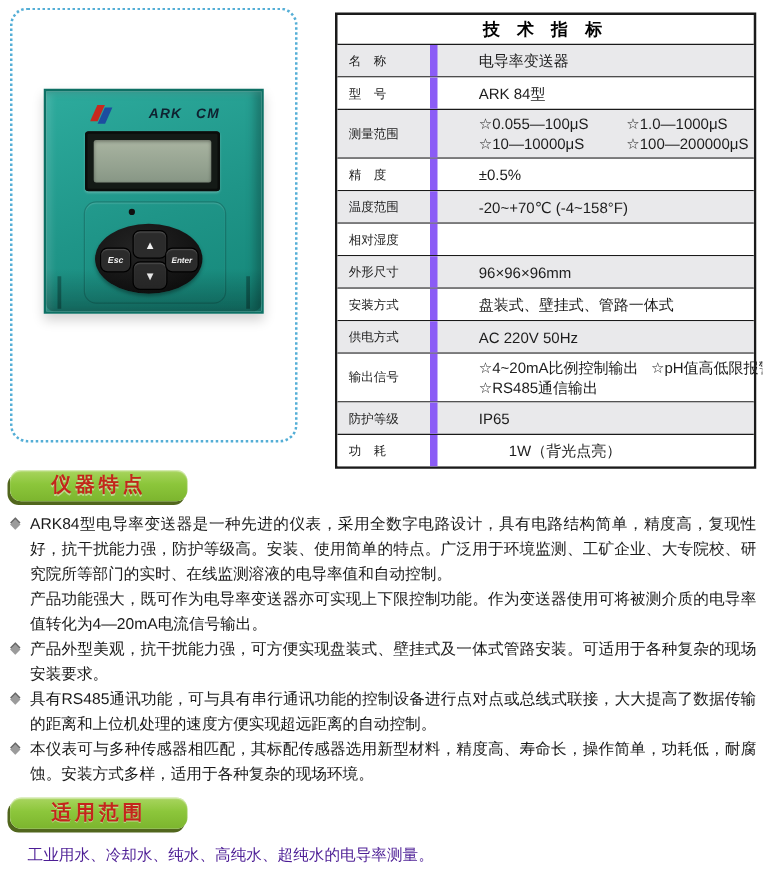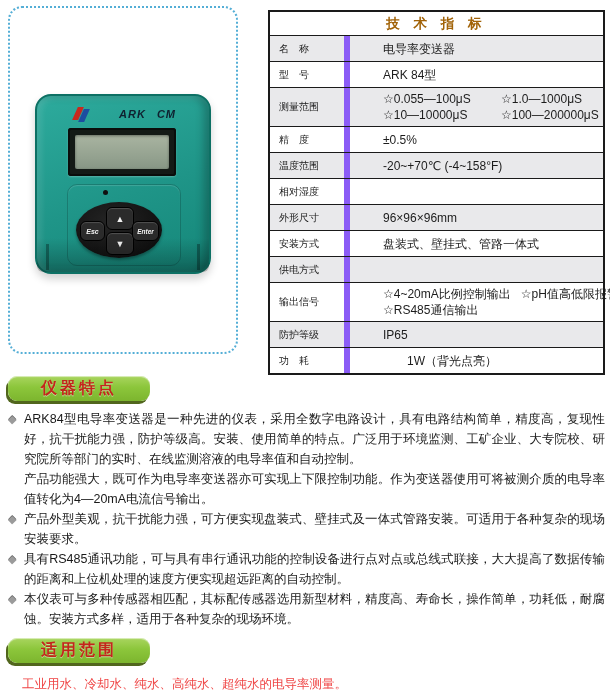--- a/index.html
+++ b/index.html
@@ -7,23 +7,23 @@
     width:610px;height:700px;position:relative;background:#ffffff;
     font-family:"Liberation Sans","DejaVu Sans",sans-serif;color:#1c1c1c;
     overflow:hidden;
   }
   
   .photo-frame{
     position:absolute;left:8px;top:6px;width:226px;height:344px;
     border:2px dotted #54aed6;border-radius:14px;background:#fff;
   }
   .device{
-    position:absolute;left:25px;top:86px;width:172px;height:176px;
+    position:absolute;left:25px;top:63px;width:172px;height:176px;
     background:linear-gradient(160deg,#2dab9d 0%,#1f9588 55%,#158779 100%);
-    border:2px solid #0d7064;border-radius:16px;
+    border:2px solid #0d7064;border-radius:0;
     box-shadow:inset -5px 0 8px rgba(0,0,0,.25),inset 4px 2px 6px rgba(255,255,255,.12),0 5px 9px rgba(0,0,0,.18);
   }
   .device:after{
     content:"";position:absolute;left:0;right:0;bottom:0;height:34px;
     background:linear-gradient(180deg,rgba(0,0,0,0) 0%,rgba(0,0,0,.22) 80%);
     border-radius:0 0 6px 6px;
   }
   .logo{position:absolute;left:36px;top:11px;width:16px;height:15px;}
   .logo .stripe-red{position:absolute;left:2px;top:0;width:6px;height:13px;background:#c8281e;transform:skewX(-24deg);}
   .logo .stripe-blue{position:absolute;left:8px;top:2px;width:6px;height:13px;background:#1c4da0;transform:skewX(-24deg);}
@@ -62,21 +62,21 @@
   .groove{position:absolute;bottom:2px;width:3px;height:26px;background:rgba(0,0,0,.3);z-index:2;}
   .groove.g-left{left:9px;} .groove.g-right{right:9px;}
 
   
   .spec-table{
     position:absolute;left:268px;top:10px;width:337px;
     border:2px solid #1a1a1a;background:#fff;box-sizing:border-box;
   }
   .t-header{
     height:23px;line-height:23px;text-align:center;font-size:13.5px;font-weight:bold;
-    letter-spacing:5px;color:#a16207;border-bottom:1px solid #1a1a1a;
+    letter-spacing:5px;color:#000000;border-bottom:1px solid #1a1a1a;
   }
   .t-row{display:flex;border-bottom:1px solid #1a1a1a;min-height:25px;background:#fff;}
   .t-row:last-child{border-bottom:none;gap:24px;}
   .t-row.alt{background:#e9e9eb;}
   .t-row.tall{min-height:37px;}
   .t-label{
     width:65px;border-right:6px solid #8b5cf6;display:flex;align-items:center;
     padding-left:9px;font-size:10px;color:#1c1c1c;flex-shrink:0;box-sizing:content-box;
   }
   .t-value{
@@ -105,21 +105,21 @@
   .feature-item{display:flex;}
   .bullet{
     width:16px;flex-shrink:0;font-size:11px;line-height:20px;color:#9b9b9b;
     text-shadow:0 1px 0 #fff,0 -1px 0 #666;
   }
   .bullet.hidden{visibility:hidden;}
   .ptext{flex:1;font-size:12.5px;line-height:20px;text-align:justify;color:#191919;}
 
   .scope-text{
     position:absolute;left:22px;top:674px;width:580px;
-    font-size:12.5px;line-height:20px;color:#ef4444;
+    font-size:12.5px;line-height:20px;color:#4c1d95;
   }
 </style>
 </head>
 <body>
 
 <div class="photo-frame">
   <div class="device">
     <div class="logo">
       <span class="stripe-red"></span>
       <span class="stripe-blue"></span>
@@ -193,20 +193,23 @@
 
   <div class="t-row">
     <div class="t-label">安装方式</div>
     <div class="t-value">
           <div class="v-line"><span class="v-seg">盘装式、壁挂式、管路一体式</span></div>
         </div>
   </div>
 
   <div class="t-row alt">
     <div class="t-label">供电方式</div>
+    <div class="t-value">
+          <div class="v-line"><span class="v-seg">AC 220V 50Hz</span></div>
+        </div>
   </div>
 
   <div class="t-row tall">
     <div class="t-label">输出信号</div>
     <div class="t-value">
           <div class="v-line"><span class="v-seg v-seg-first">☆4~20mA比例控制输出</span><span class="v-seg">☆pH值高低限报警输出</span></div>
           <div class="v-line"><span class="v-seg">☆RS485通信输出</span></div>
         </div>
   </div>
 

